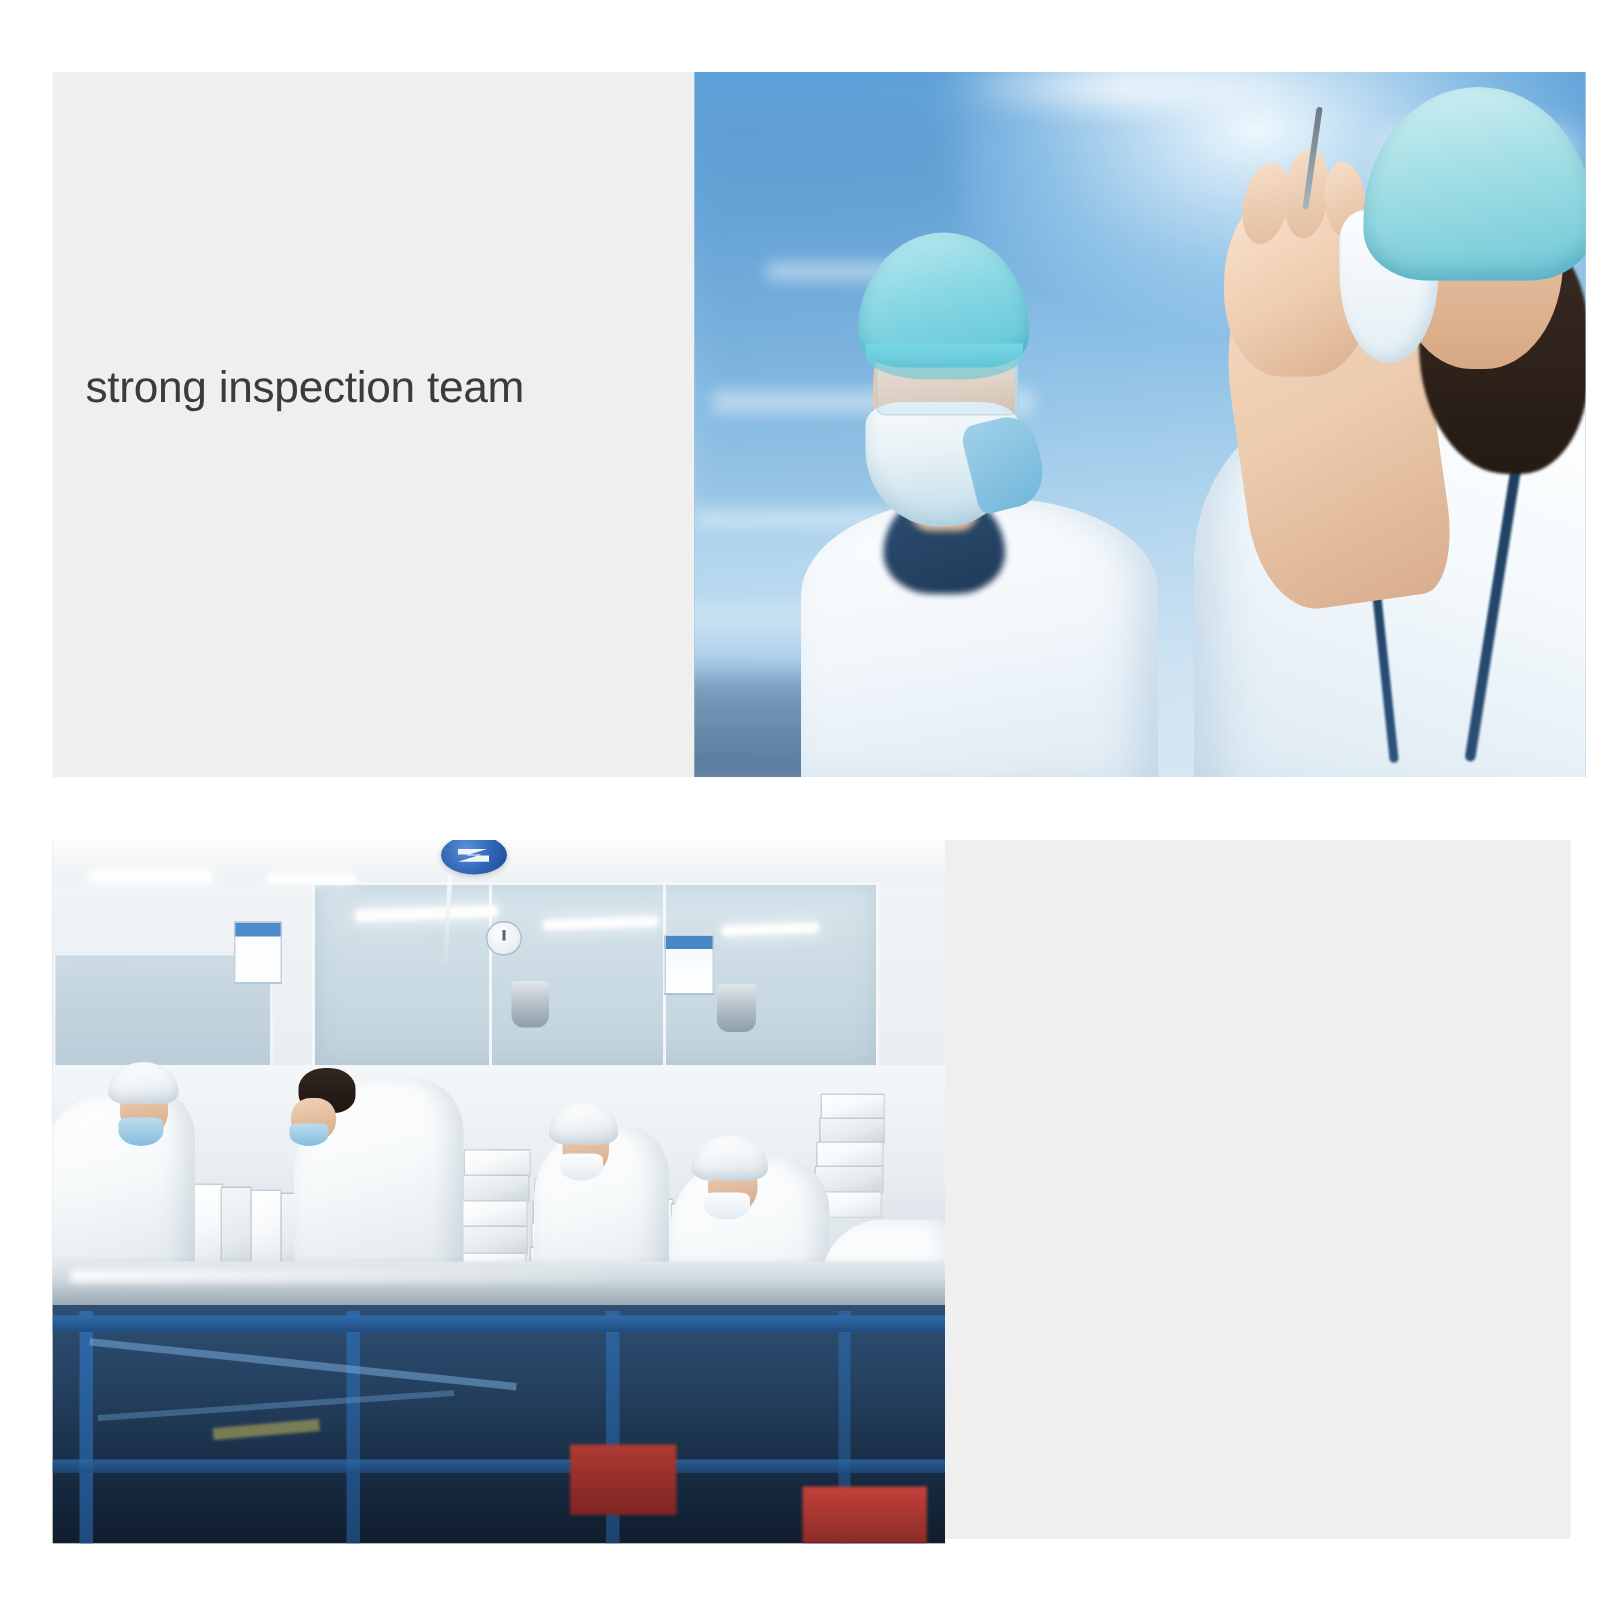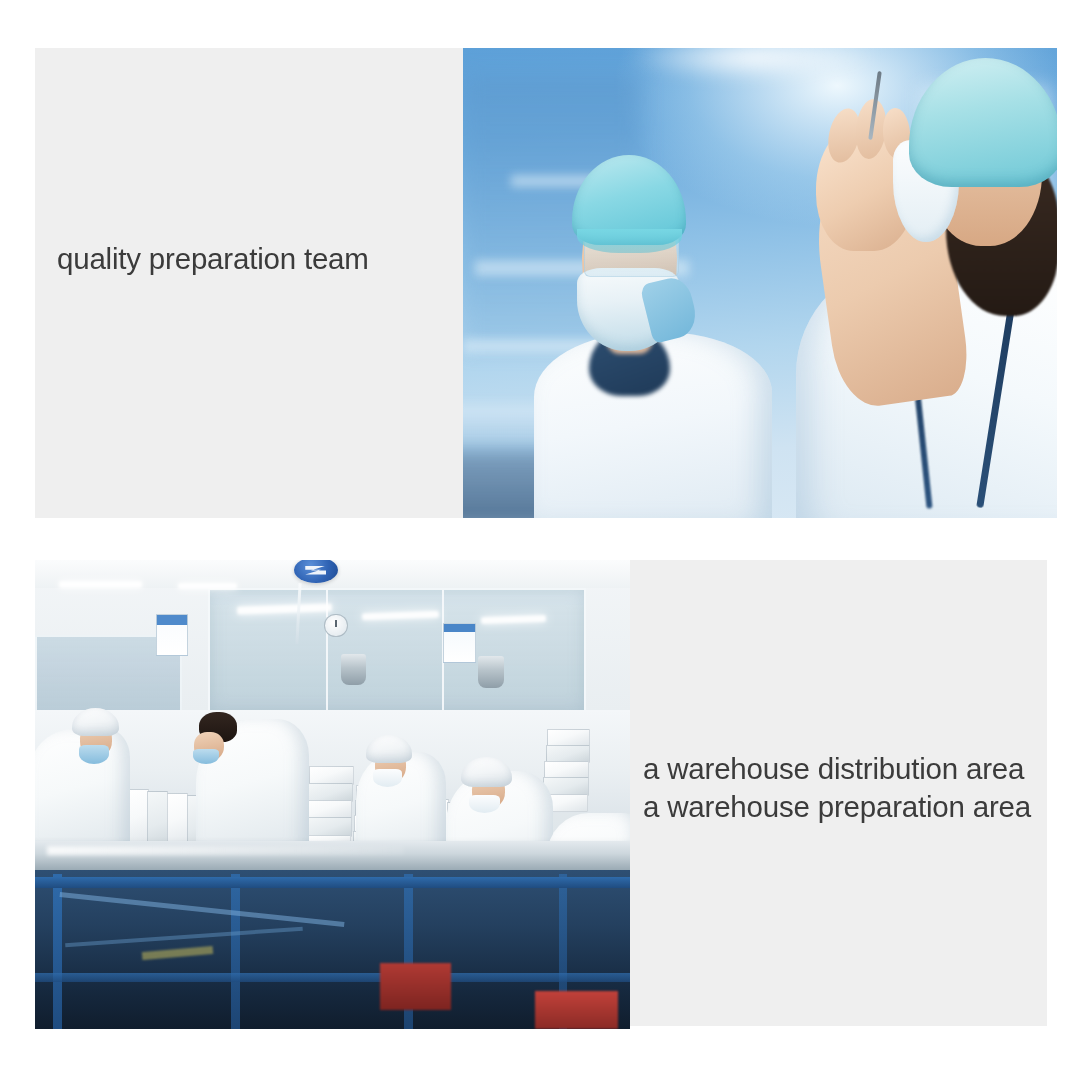--- a/index.html
+++ b/index.html
@@ -441,21 +441,21 @@
   .caption-top, .caption-bottom { user-select: text; }
 </style>
 </head>
 <body>
 
 <div id="page">
 
   <div class="panel-top"></div>
 
   <div class="caption-top">
-    <span class="line">quality preparation team</span>
+    <span class="line">strong inspection team</span>
   </div>
 
   <div class="photo-top">
     <div class="lab-scene">
       <div class="lab-bg"></div>
       <div class="lab-ceiling"></div>
       <div class="lab-wallpanel"></div>
       <div class="lab-shelf s3"></div>
       <div class="lab-shelf s1"></div>
       <div class="lab-shelf s2"></div>
@@ -611,18 +611,14 @@
       <div class="wh-frame h1"></div>
       <div class="wh-frame h2"></div>
       <div class="wh-diag"></div>
       <div class="wh-diag2"></div>
       <div class="wh-yellow"></div>
       <div class="wh-redbox"></div>
       <div class="wh-redbox2"></div>
     </div>
   </div>
 
-  <div class="caption-bottom">
-    <span class="line">a warehouse distribution area</span>
-    <span class="line">a warehouse preparation area</span>
-  </div>
 
 </div>
 
 </body></html>

